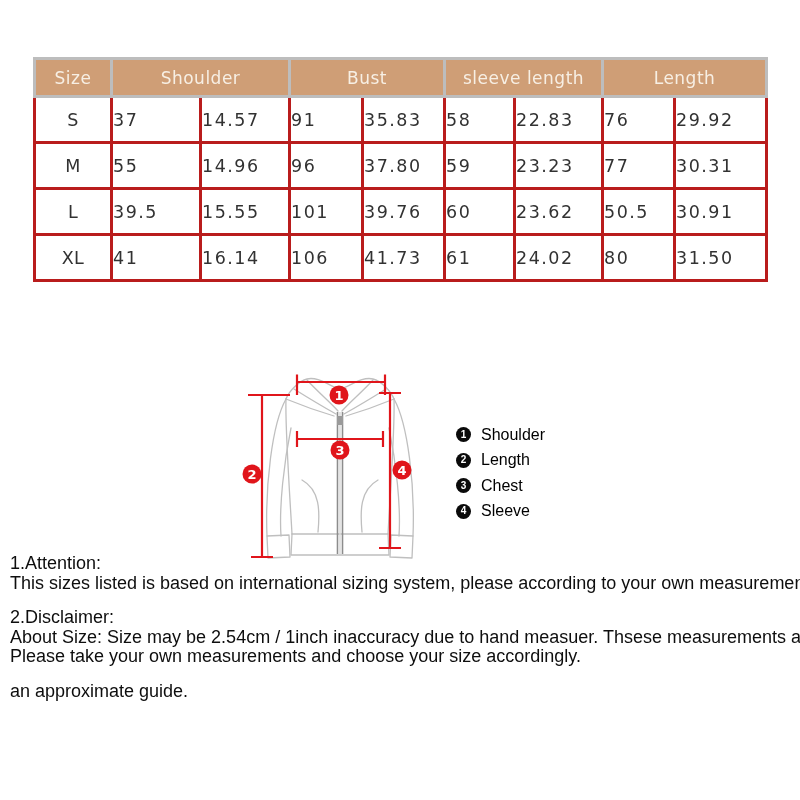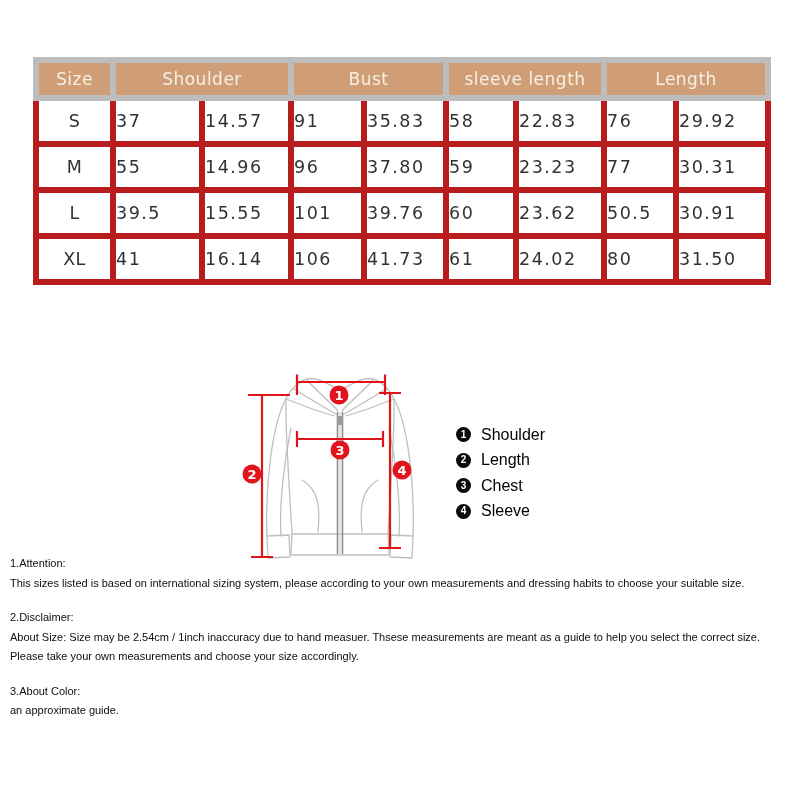--- a/index.html
+++ b/index.html
@@ -9,21 +9,21 @@
     overflow:hidden; font-family:"Liberation Sans", sans-serif; color:#222;
   }
 
   
   table.size-table {
     position:absolute; left:33px; top:57px; width:732px;
     border-collapse:collapse; table-layout:fixed;
     font-family:"DejaVu Sans", sans-serif;
   }
   table.size-table th, table.size-table td {
-    border:6px solid #b91c1c; vertical-align:middle;
+    border:3px solid #b91c1c; vertical-align:middle;
     font-weight:normal; color:#323232; background:#ffffff;
   }
   tr.group-row th {
     height:38px; background:#cf9e76; color:#f7efe4;
     font-size:17px; letter-spacing:0.5px; border-color:#bdbdbd;
   }
   tr.unit-row td { height:43px; font-size:17.5px; letter-spacing:3px; }
   tr.data-row th, tr.data-row td { height:46px; font-size:17.5px; letter-spacing:1.5px; }
   tr.data-row th { letter-spacing:0.5px; }
 
@@ -37,21 +37,21 @@
   .legend-dot {
     width:15px; height:15px; border-radius:50%; background:#0a0a0a; color:#ffffff;
     font-size:10px; font-weight:bold; display:flex; align-items:center;
     justify-content:center; flex:0 0 15px; line-height:1;
   }
   .legend-label { margin-left:10px; font-size:16px; color:#000000; }
 
   
   .notes {
     position:absolute; left:10px; top:554px; width:782px;
-    font-size:11px; line-height:19.5px; color:#0e0e0e;
+    font-size:18px; line-height:19.5px; color:#0e0e0e;
   }
   .note-section { margin-bottom:15px; }
   .note-line { white-space:nowrap; }
 </style>
 </head>
 <body>
 
 <div class="page">
 
   <table class="size-table">
@@ -203,18 +203,17 @@
     <div class="note-section">
       <div class="note-title">1.Attention:</div>
       <div class="note-line">This sizes listed is based on international sizing system, please according to your own measurements and dressing habits to choose your suitable size.</div>
     </div>
     <div class="note-section">
       <div class="note-title">2.Disclaimer:</div>
       <div class="note-line">About Size: Size may be 2.54cm / 1inch inaccuracy due to hand measuer. Thsese measurements are meant as a guide to help you select the correct size.</div>
       <div class="note-line">Please take your own measurements and choose your size accordingly.</div>
     </div>
     <div class="note-section">
-      <div class="note-title">3.About Color:</div>
       <div class="note-line">an approximate guide.</div>
     </div>
   </div>
 
 </div>
 
 </body></html>

